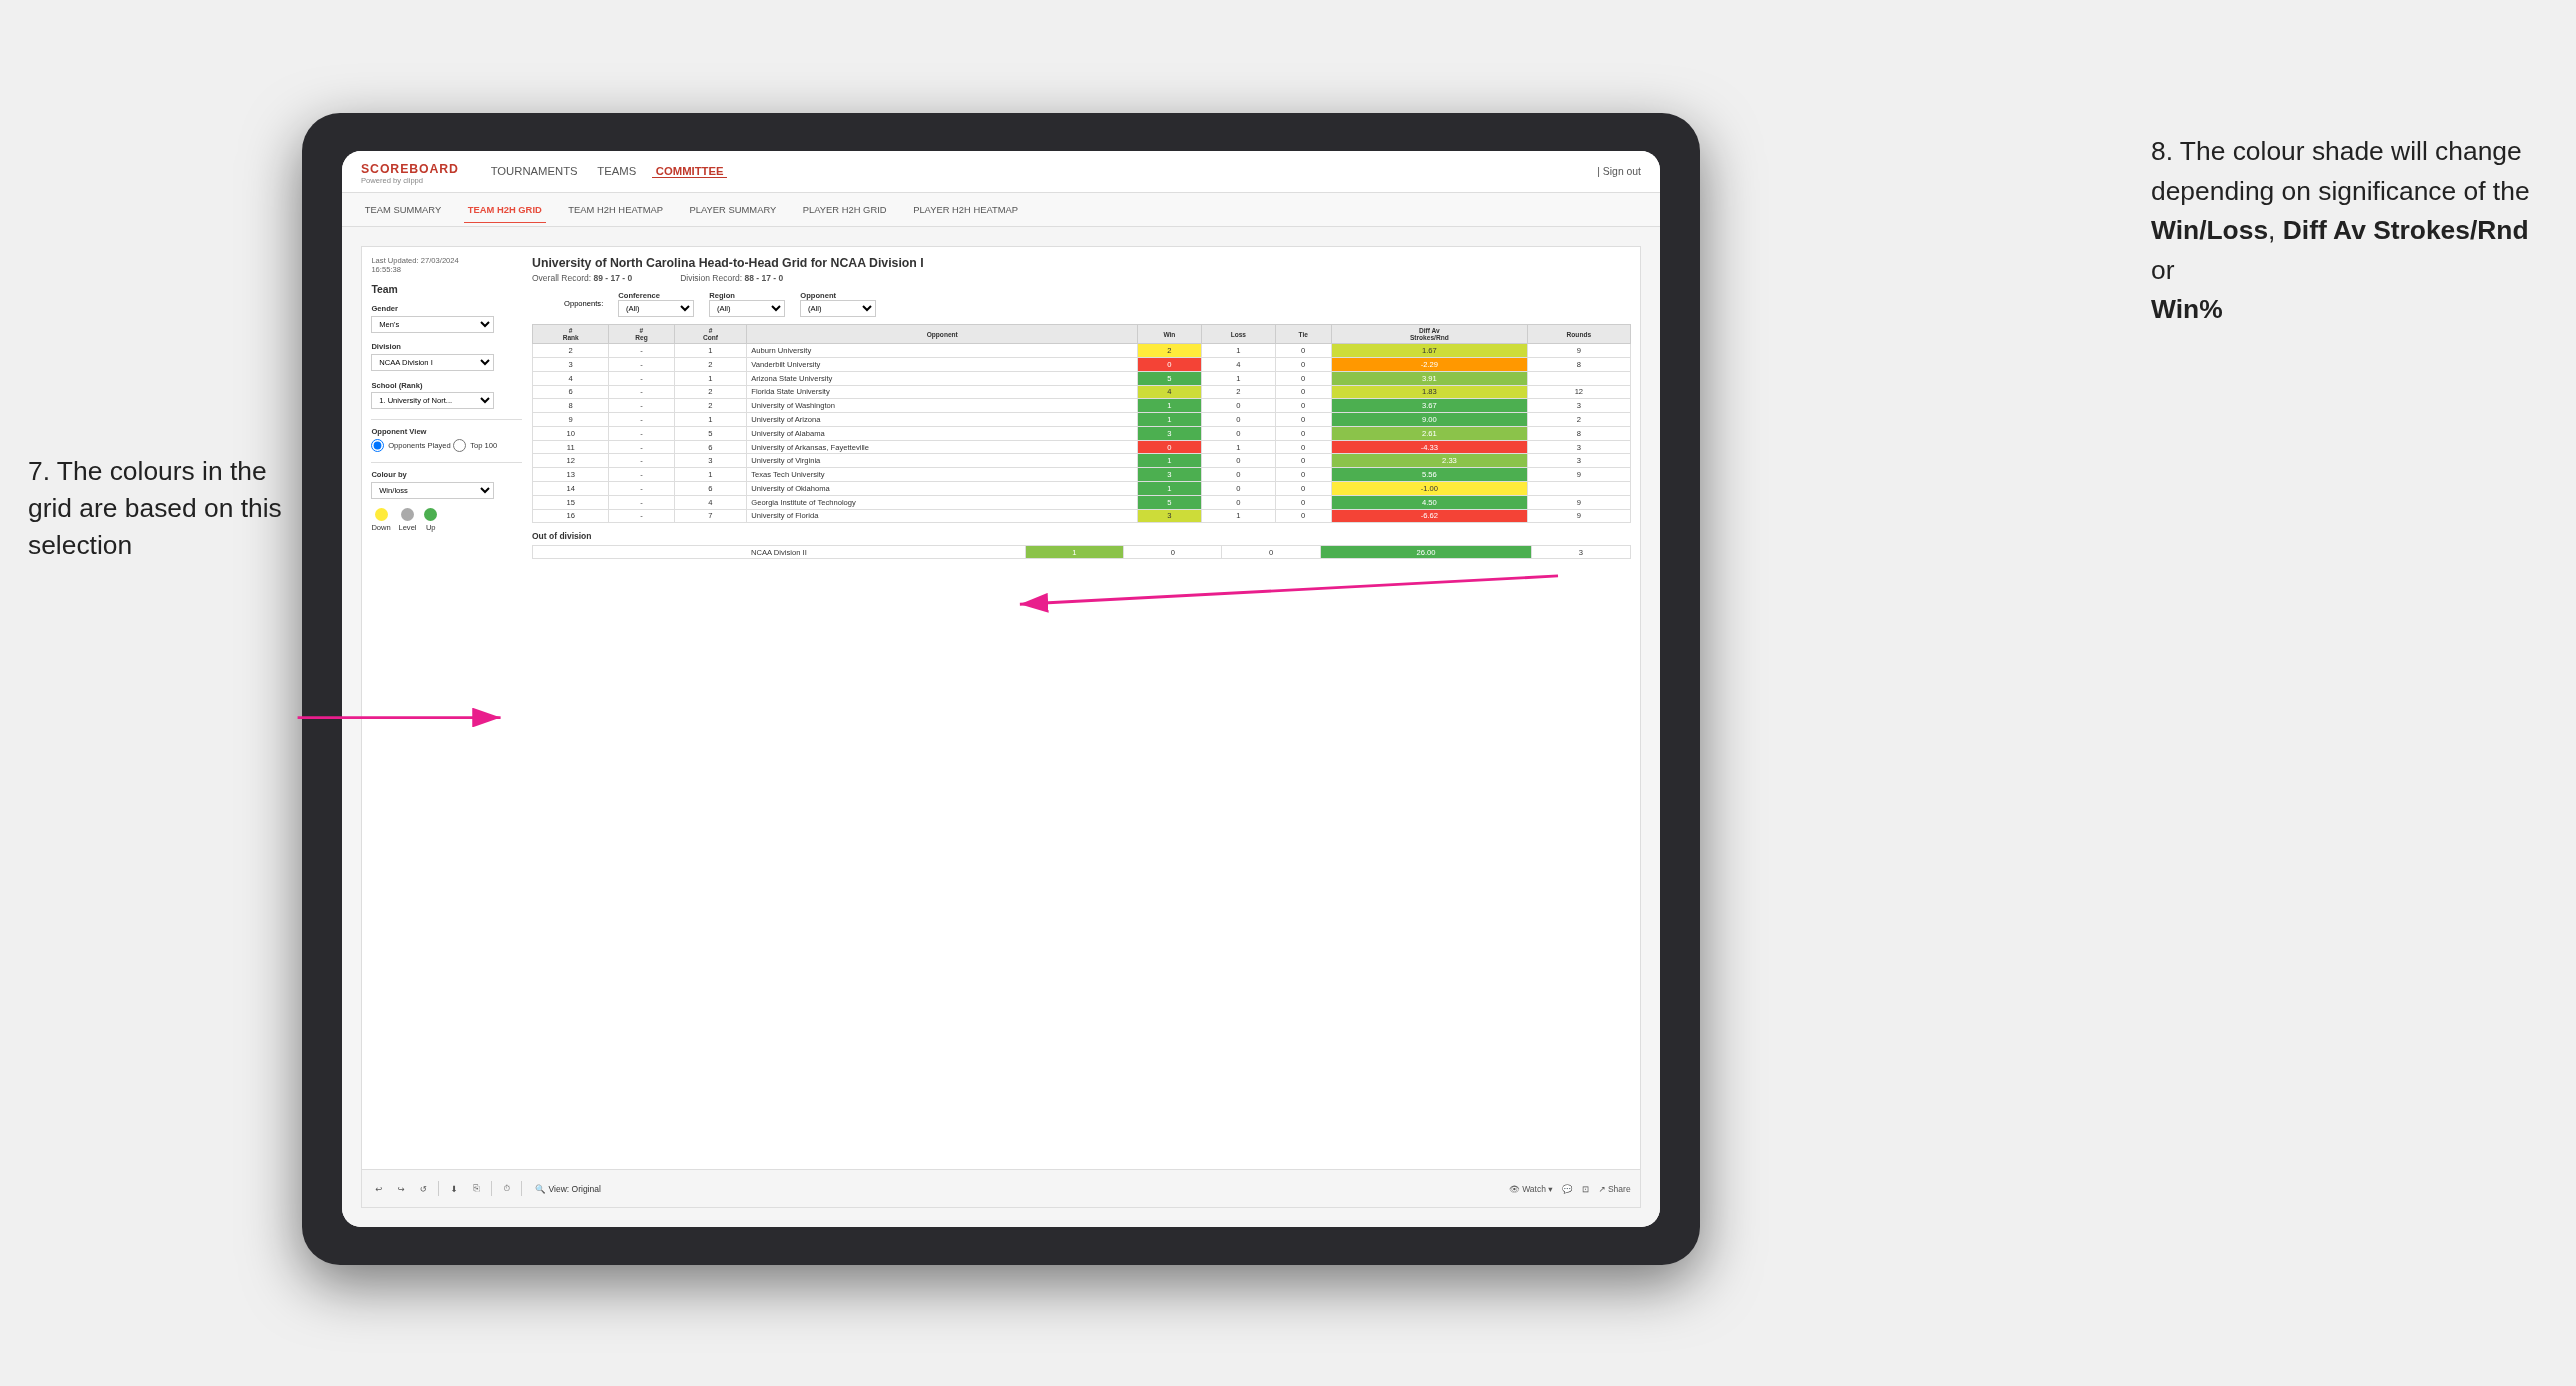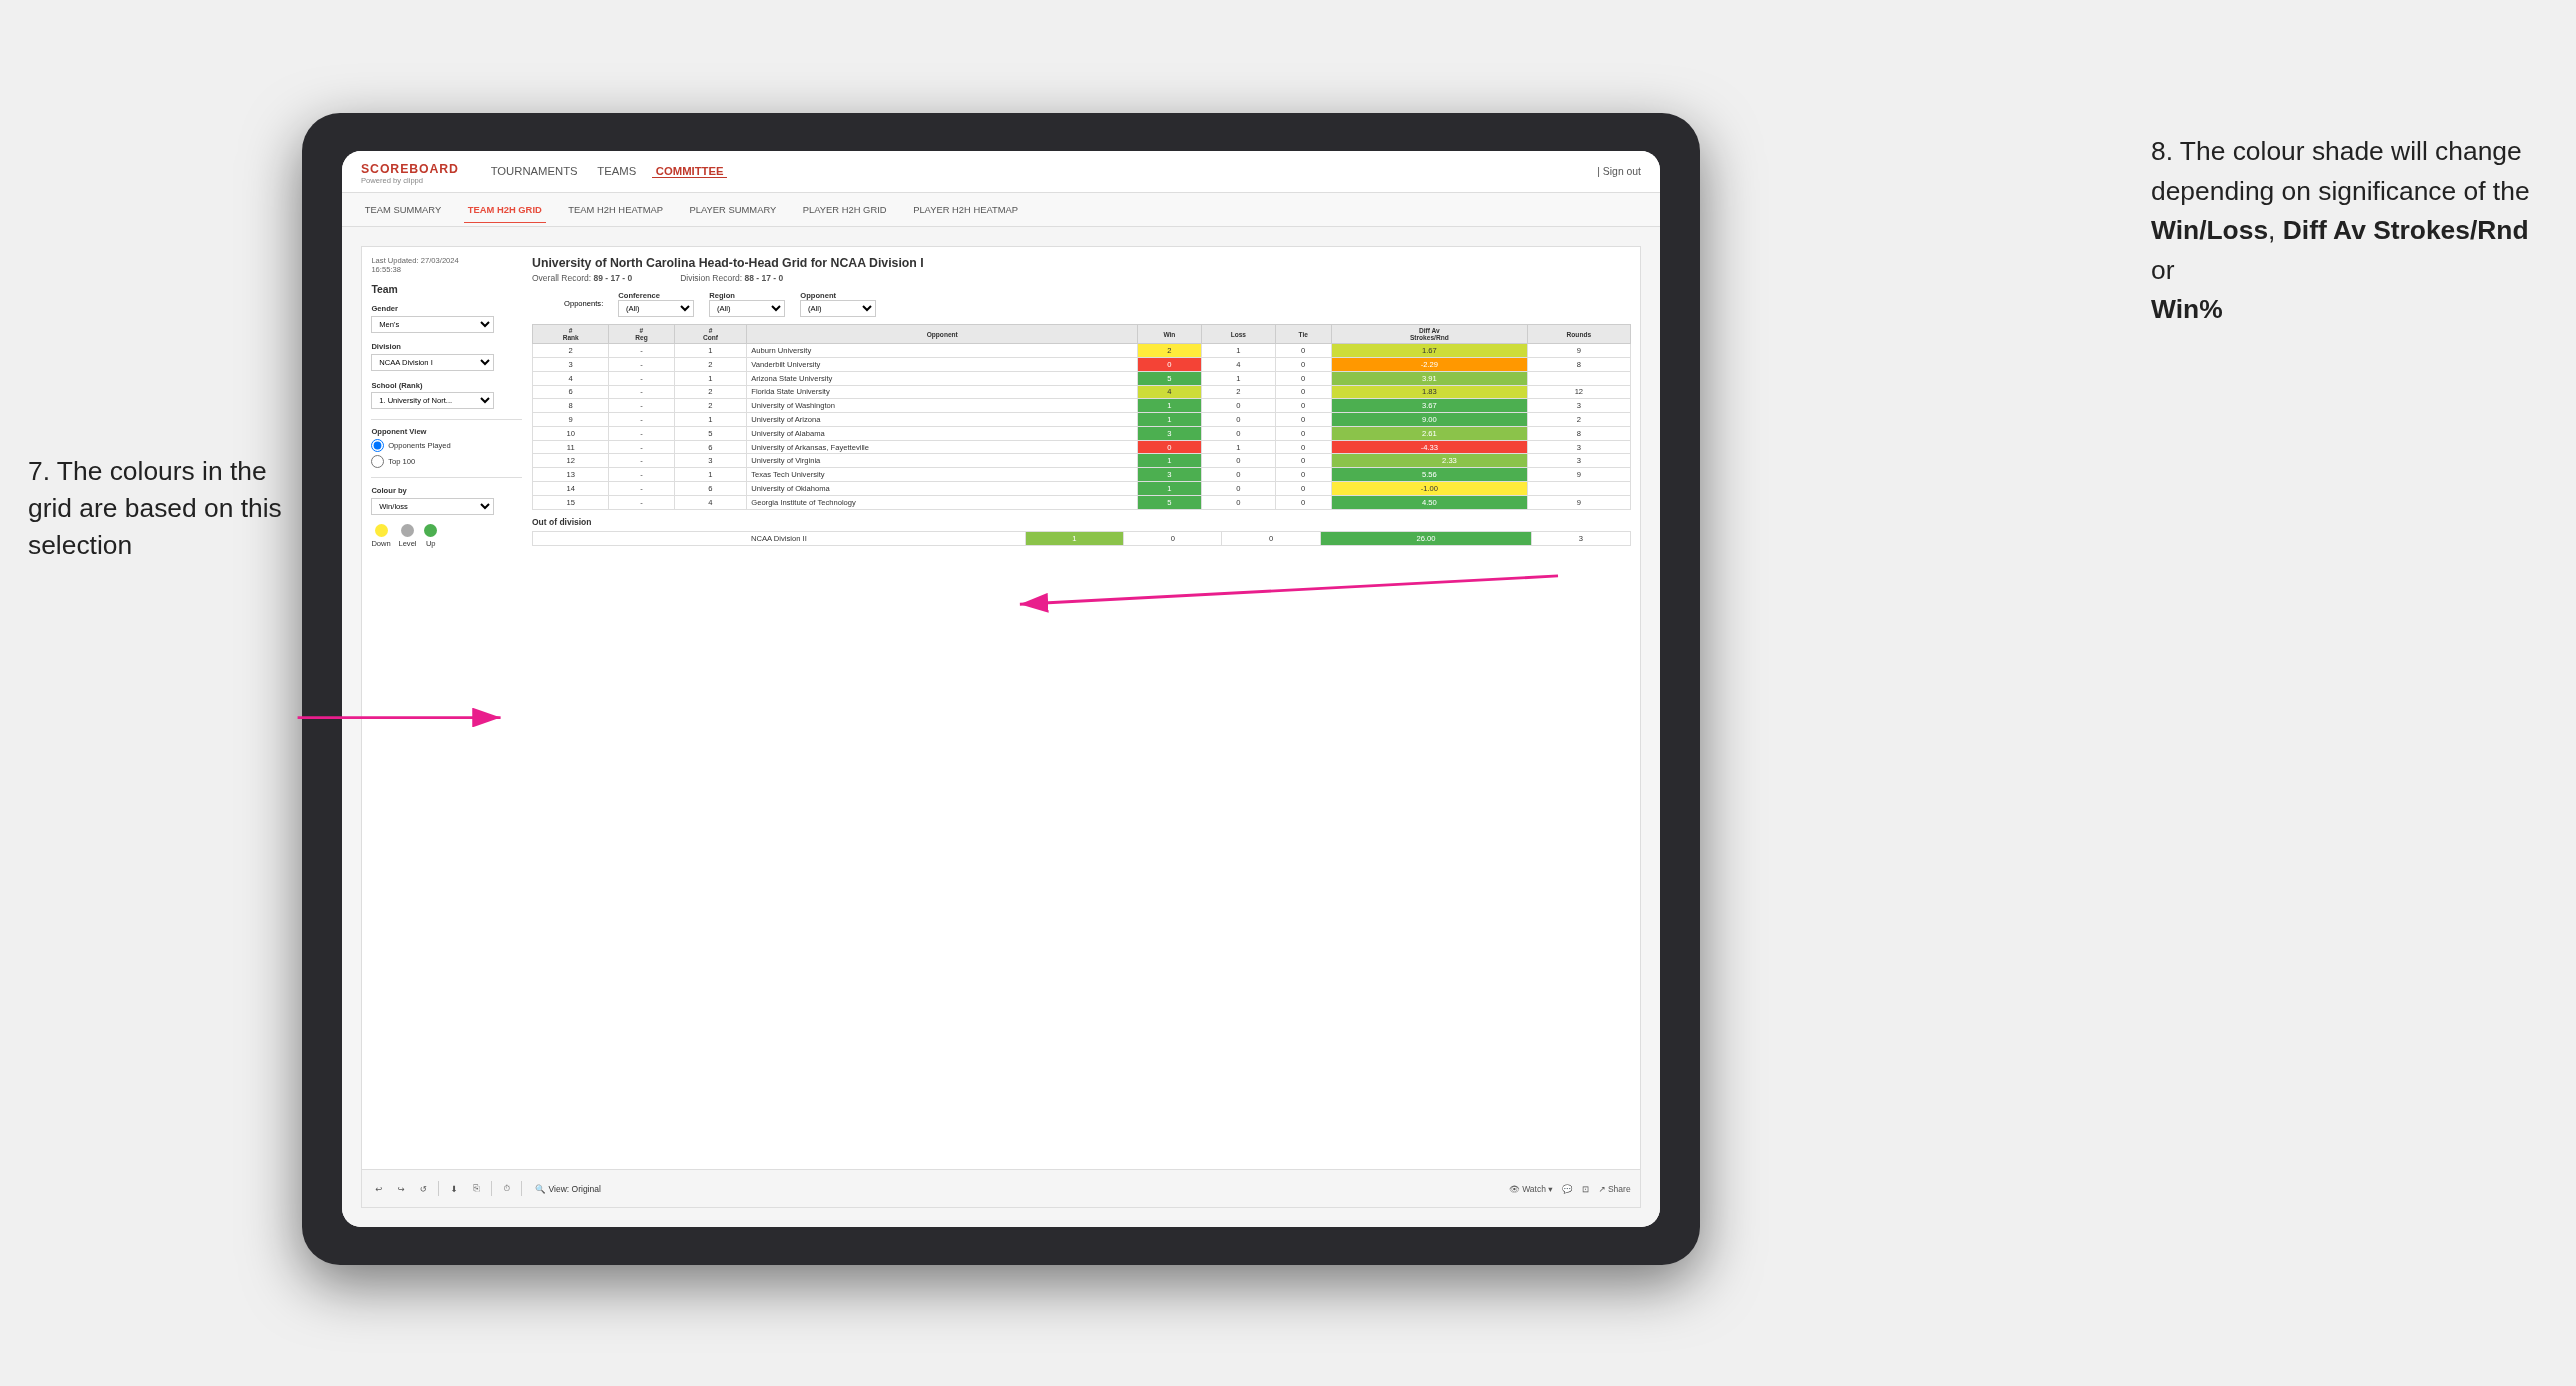--- a/index.html
+++ b/index.html
@@ -216,21 +216,21 @@
       padding: 0.9px 2.8px;
     }
 
     .divider-line {
       border-top: 0.9px solid #ddd;
       margin: 7.6px 0;
     }
 
     .radio-group {
       display: flex;
-      flex-direction: column;
+      flex-direction: row;
       gap: 2.8px;
     }
 
     .radio-item {
       display: flex;
       align-items: center;
       gap: 3.8px;
       font-size: 7.6px;
     }
 
@@ -661,20 +661,31 @@
       <td>15</td>
       <td>-</td>
       <td>4</td>
       <td class="name-cell">Georgia Institute of Technology</td>
       <td style="background:#4CAF50;color:#fff;">5</td>
       <td>0</td>
       <td>0</td>
       <td style="background:#4CAF50;color:#fff;">4.50</td>
       <td>9</td>
     </tr>
+                <tr>
+      <td>16</td>
+      <td>-</td>
+      <td>7</td>
+      <td class="name-cell">University of Florida</td>
+      <td style="background:#CDDC39;color:#333;">3</td>
+      <td>1</td>
+      <td>0</td>
+      <td style="background:#F44336;color:#fff;">-6.62</td>
+      <td>9</td>
+    </tr>
               </tbody>
           </table>
 
           <div class="out-division-header">Out of division</div>
           <table class="data-table">
             <tbody>
               <tr>
                 <td colspan="3">NCAA Division II</td>
                 <td style="background:#8BC34A;color:#fff;">1</td>
                 <td style="background:#fff;">0</td>

